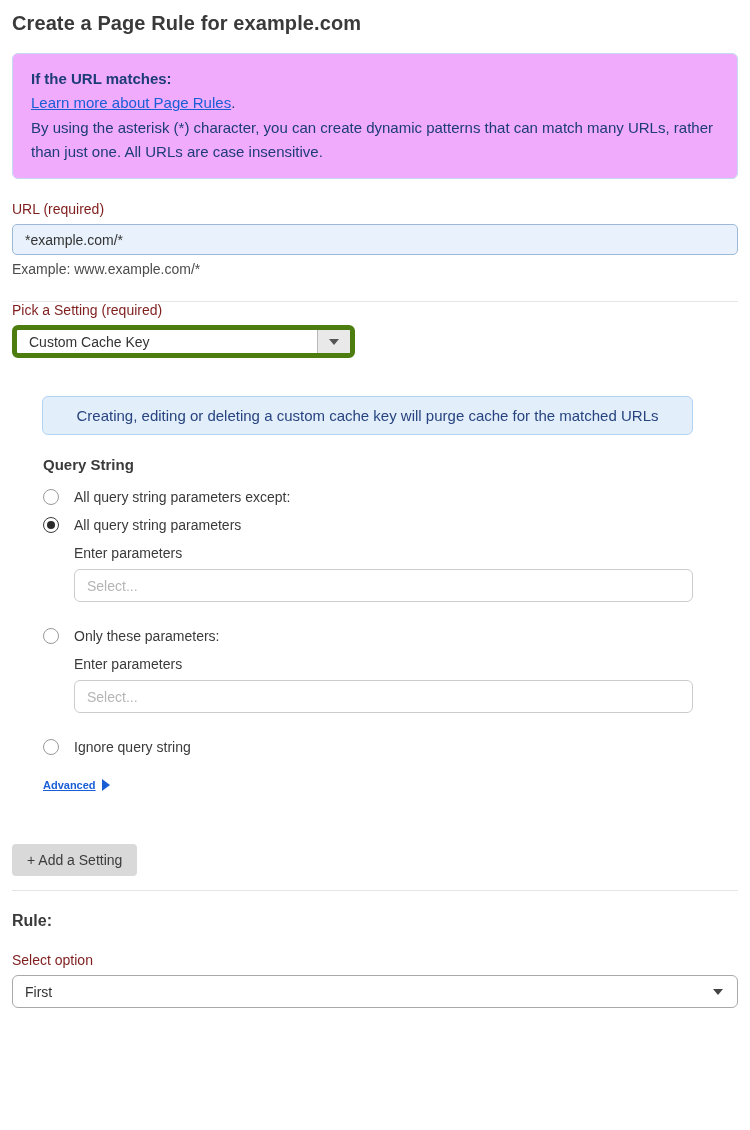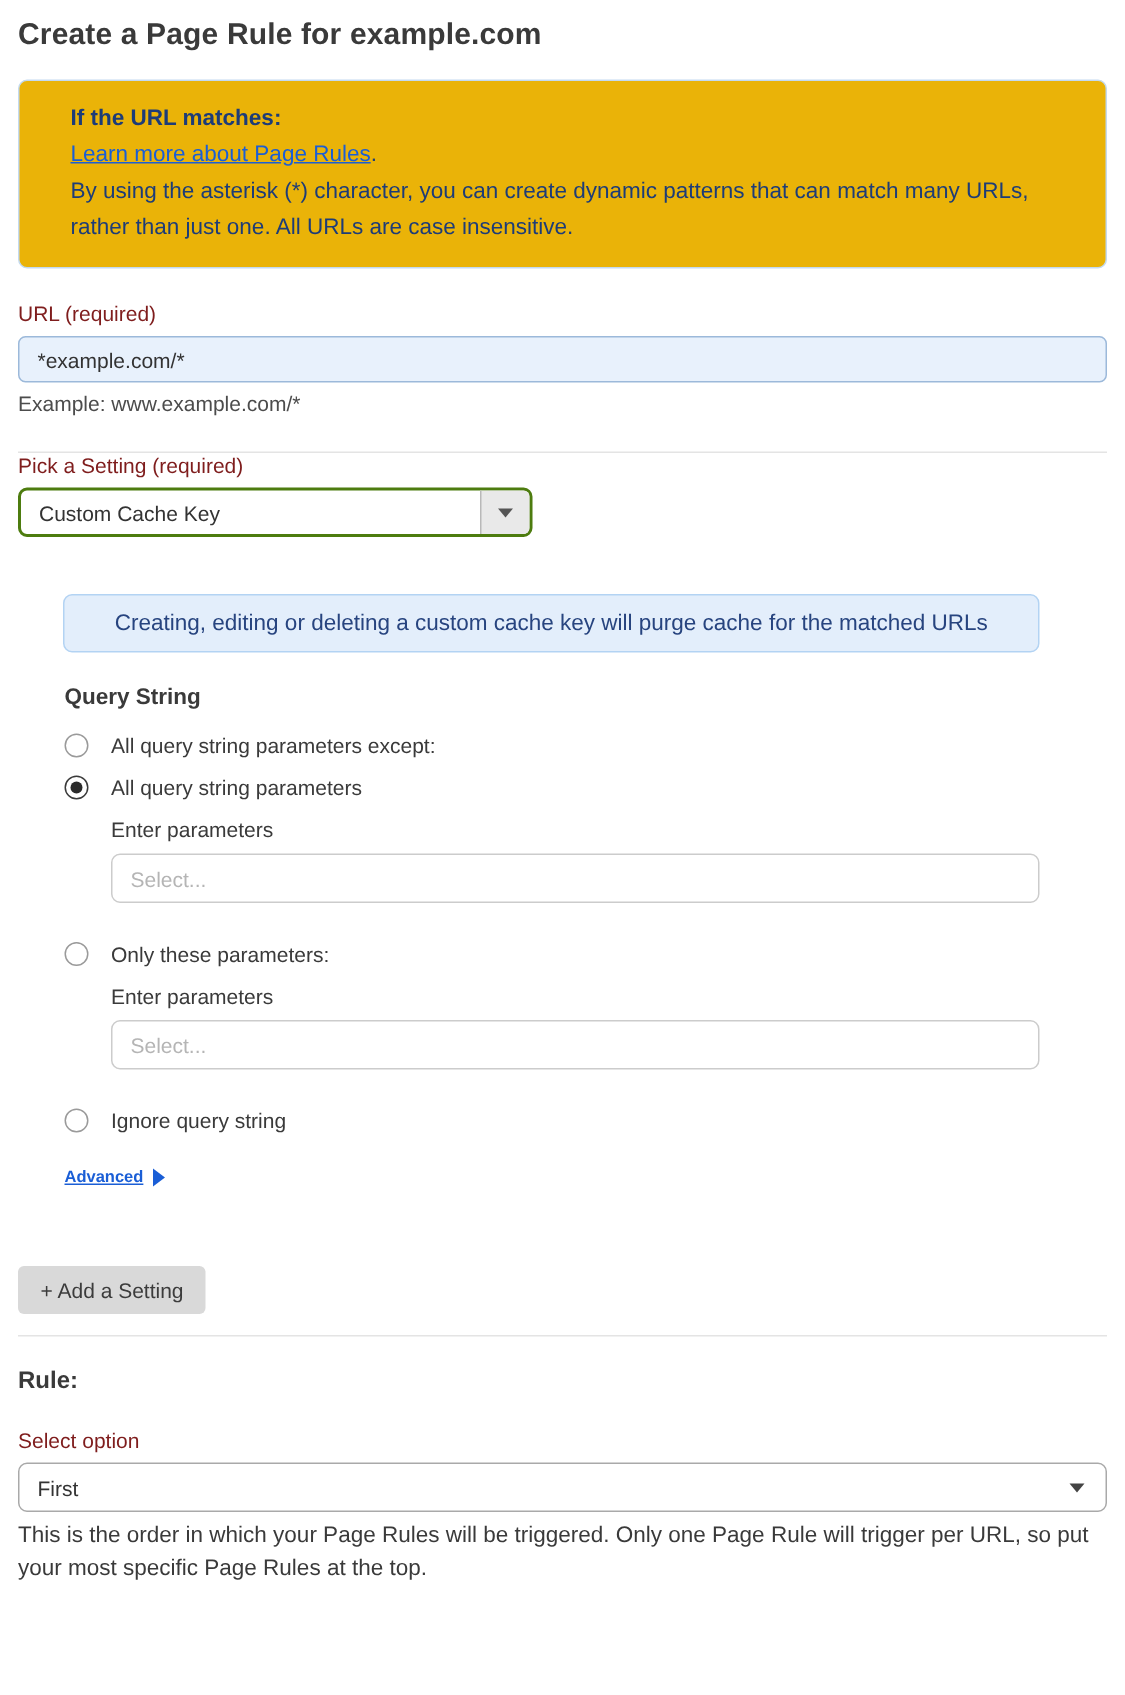--- a/index.html
+++ b/index.html
@@ -17,24 +17,24 @@
   .page-title {
     font-size: 20px;
     font-weight: bold;
     color: #3a3a3a;
     margin-bottom: 18px;
     letter-spacing: 0.1px;
   }
 
   
   .info-box {
-    background: #eab308;
+    background: #f0abfc;
     border: 1px solid #c3daf1;
     border-radius: 6px;
-    padding: 13px 18px 14px 34px;
+    padding: 13px 18px 14px 18px;
     color: #1d3c78;
     font-size: 15px;
     line-height: 1.62;
     margin-bottom: 22px;
   }
   .info-box .info-heading { font-weight: bold; }
   .info-box a, .link-blue {
     color: #1a5ed6;
     text-decoration: underline;
     cursor: pointer;
@@ -70,21 +70,21 @@
     color: #3a3a3a;
     margin-top: 21px;
     margin-bottom: 24px;
   }
 
   
   .setting-picker {
     display: inline-flex;
     width: 343px;
     height: 33px;
-    border: 2px solid #4d7c0f;
+    border: 5px solid #4d7c0f;
     border-radius: 6px;
     overflow: hidden;
     background: #ffffff;
     cursor: pointer;
     align-items: stretch;
     margin-bottom: 38px;
   }
   .setting-picker .picker-value {
     flex: 1;
     display: flex;
@@ -307,19 +307,18 @@
 
   <hr class="divider" style="margin-top:14px;">
 
   <div class="order-heading">Rule:</div>
 
   <div class="field-label">Select option</div>
   <div class="order-select">
     <span class="order-value">First</span>
     <span class="caret-down"></span>
   </div>
-  <div class="order-helper">This is the order in which your Page Rules will be triggered. Only one Page Rule will trigger per URL, so put your most specific Page Rules at the top.</div>
 
   
 
   
 
 </div>
 
 </body></html>

